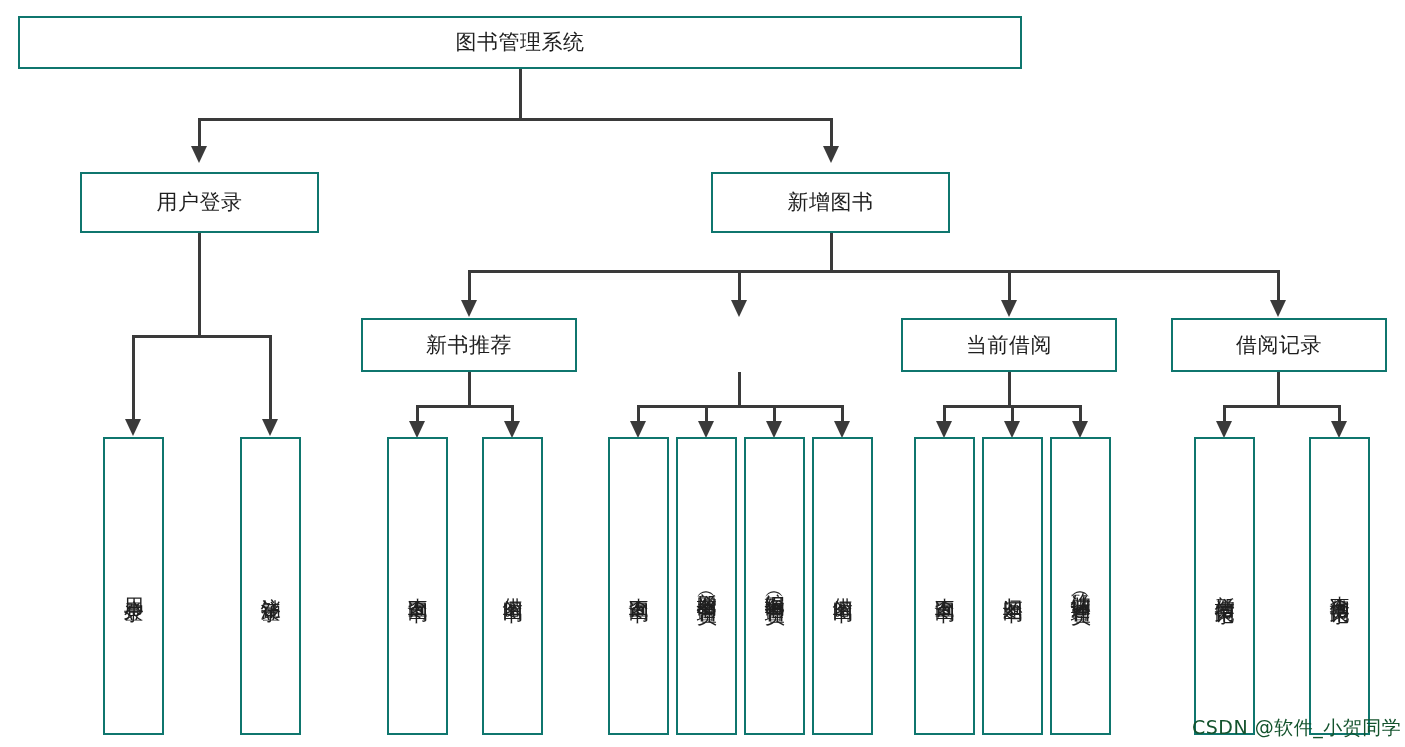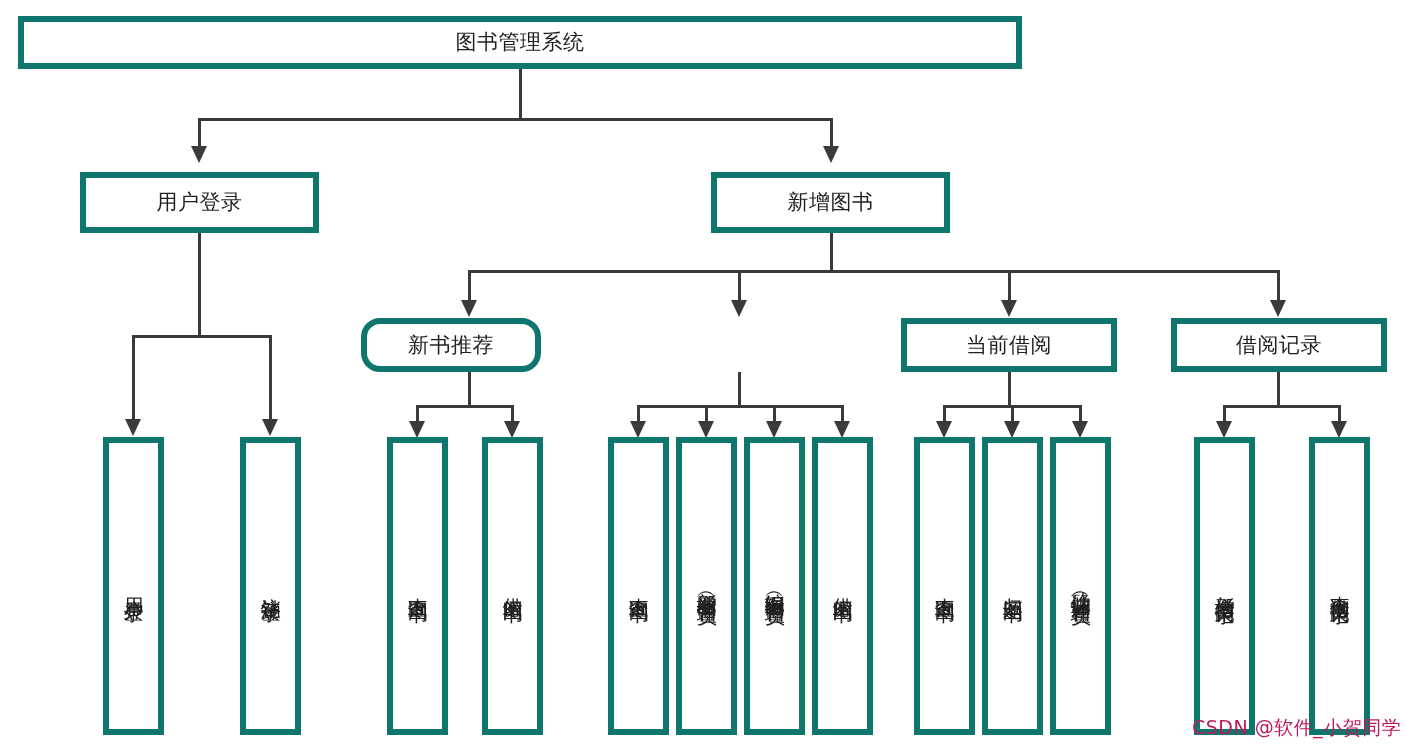--- a/index.html
+++ b/index.html
@@ -15,21 +15,21 @@
     position: relative;
     width: 1405px;
     height: 747px;
     background: #ffffff;
     overflow: hidden;
   }
   
   .node {
     position: absolute;
     box-sizing: border-box;
-    border: 6px solid #0f766e;
+    border: 2px solid #0f766e;
     background: #ffffff;
     display: flex;
     align-items: center;
     justify-content: center;
     color: #1f1f1f;
     line-height: 1.18;
     text-align: center;
   }
   .node.h {
     font-size: 21px;
@@ -58,21 +58,21 @@
     position: absolute;
     width: 0;
     height: 0;
     border-left: 8px solid transparent;
     border-right: 8px solid transparent;
     border-top: 17px solid #3a3a3a;
   }
   
   #watermark {
     position: absolute;
-    color: #be185d;
+    color: #14532d;
     font-size: 19px;
     white-space: nowrap;
     letter-spacing: 0.5px;
     user-select: none;
   }
 </style>
 </head>
 <body>
 
 <div id="canvas">
@@ -106,21 +106,21 @@
   <div class="seg hline" style="left:469px; top:270px; width:809px;"></div>
   <div class="seg vline" style="left:468px; top:270px; height:30px;"></div>
   <div class="arrow" style="left:461px; top:300px;"></div>
   <div class="seg vline" style="left:738px; top:270px; height:30px;"></div>
   <div class="arrow" style="left:731px; top:300px;"></div>
   <div class="seg vline" style="left:1008px; top:270px; height:30px;"></div>
   <div class="arrow" style="left:1001px; top:300px;"></div>
   <div class="seg vline" style="left:1277px; top:270px; height:30px;"></div>
   <div class="arrow" style="left:1270px; top:300px;"></div>
 
-  <div class="node h" style="left:361px; top:318px; width:180px; height:54px;border-radius:19px;">
+  <div class="node h" style="left:361px; top:318px; width:216px; height:54px;">
     <span class="label">新书推荐</span>
   </div>
   <div class="node h" style="left:1171px; top:318px; width:216px; height:54px;">
     <span class="label">借阅记录</span>
   </div>
   <div class="node h" style="left:901px; top:318px; width:216px; height:54px;">
     <span class="label">当前借阅</span>
   </div>
 
   <div class="seg vline" style="left:468px; top:372px; height:33px;"></div>

